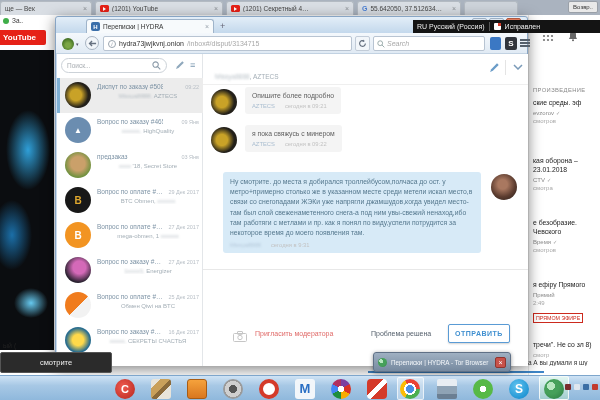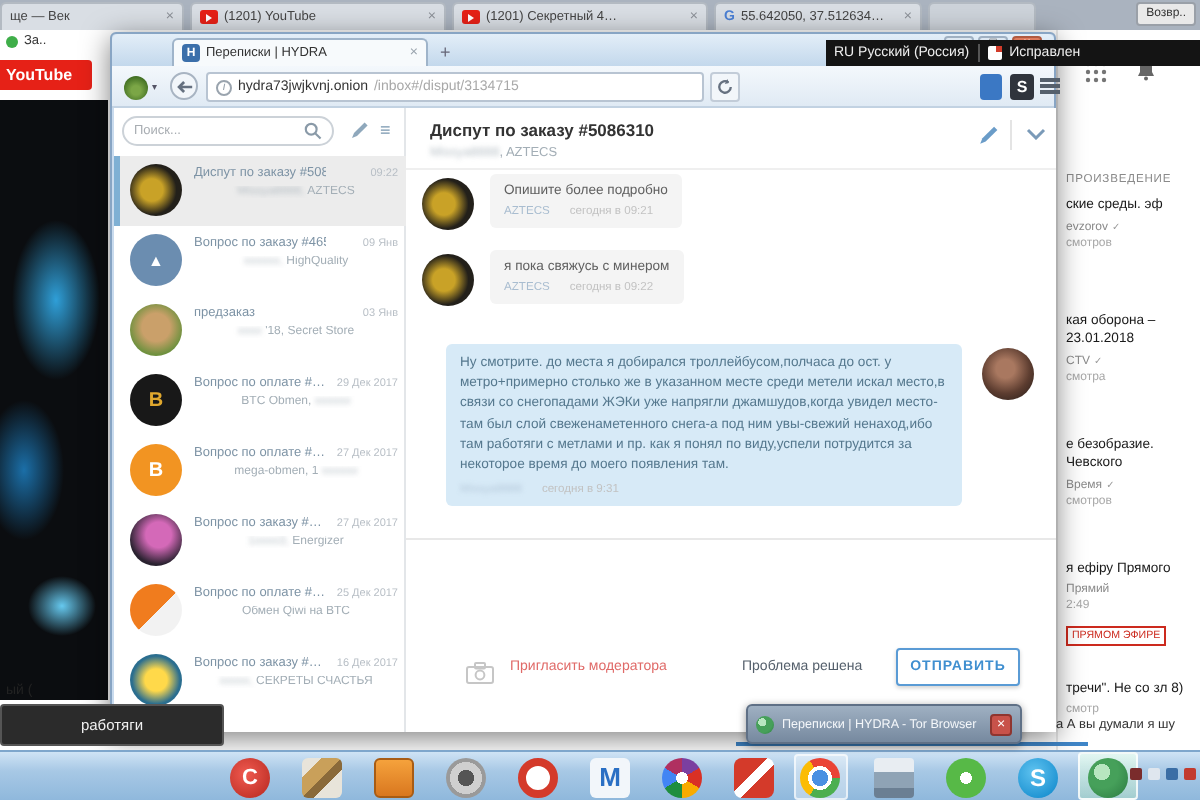--- a/index.html
+++ b/index.html
@@ -322,20 +322,27 @@
         <span class="infoic">i</span>
         <span class="urlhost">hydra73jwjkvnj.onion</span>
           <span class="urlpath">/inbox#/disput/3134715</span>
       </div>
       <div class="reloadbox">
         <svg width="9" height="9" viewBox="0 0 10 10">
             <path d="M8.2 5 A3.2 3.2 0 1 1 6.9 2.4" stroke="#667180" stroke-width="1.3" fill="none"></path>
             <path d="M6.3 0.6 L7.2 2.8 L4.9 3.4 Z" fill="#667180"></path>
           </svg>
       </div>
+      <div class="searchbox">
+        <svg width="8" height="8" viewBox="0 0 10 10">
+            <circle cx="4" cy="4" r="3" fill="none" stroke="#9aa" stroke-width="1.2"></circle>
+            <line x1="6.2" y1="6.2" x2="9.2" y2="9.2" stroke="#9aa" stroke-width="1.2"></line>
+          </svg>
+        <input placeholder="Search" style="">
+      </div>
       <div class="blueic"></div>
       <div class="sic">S</div>
       <div class="hamb">
           <i></i>
           <i></i>
           <i></i>
         </div>
     </div>
 
     <div class="tcontent">
@@ -448,21 +455,20 @@
                   <span class="ctitle">Вопрос по заказу #…</span>
                   <span class="cdate">16 Дек 2017</span>
                 </div>
               <div class="cline2"><span class="blur">xxxxx,</span> <span>СЕКРЕТЫ СЧАСТЬЯ</span><span class="blur"></span></div>
             </div>
           </div>
         </div>
       </div>
 
       <div class="chat">
-        <div class="chtitle">Диспут по заказу #5086310</div>
         <div class="chsub"><span class="blur">Missya8888</span><span>, AZTECS</span></div>
         <svg class="chpencil" width="11" height="11" viewBox="0 0 10 10">
             <path d="M1 9 L2 6.5 L7.3 1.2 L8.8 2.7 L3.5 8 Z" fill="#6a9cc8"></path>
           </svg>
         <div class="chsep"></div>
         <svg class="chchev" width="10" height="6" viewBox="0 0 10 6">
             <path d="M1 1 L5 5 L9 1" stroke="#7a9ab8" stroke-width="1.5" fill="none"></path>
           </svg>
         <div class="chdiv1"></div>
 
@@ -507,21 +513,21 @@
     </div>
   </div>
 
   <div class="langbar">
     <span>RU Русский (Россия)</span>
     <span class="lsep"></span>
     <span class="fixico"></span>
     <span>Исправлен</span>
   </div>
 
-  <div class="tooltip">работяги</div>
+  <div class="tooltip">смотрите</div>
 
   <div class="popup">
     <span class="ptor"></span>
     <span class="ptitle">Переписки | HYDRA - Tor Browser</span>
     <span class="pclose">×</span>
   </div>
 
   <div class="taskbar">
     <div class="tico ic-ccleaner">C</div>
     <div class="tico ic-paint"></div>

